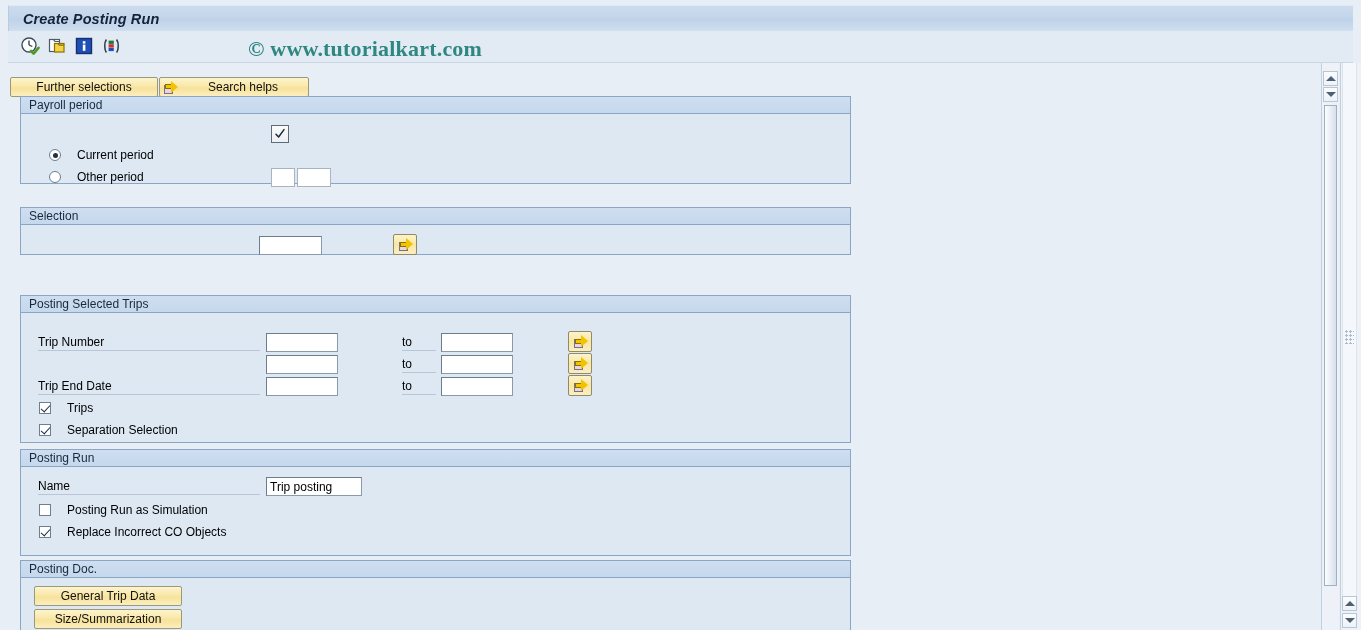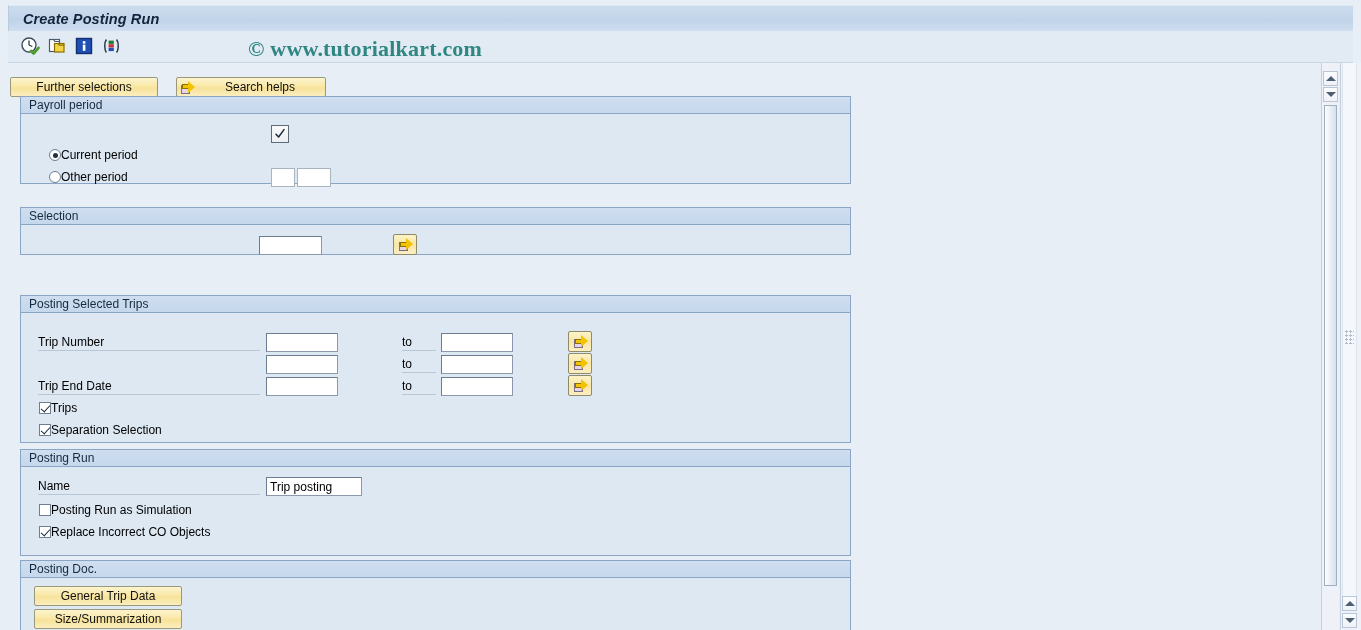--- a/index.html
+++ b/index.html
@@ -82,21 +82,21 @@
     font-family: "Liberation Sans", sans-serif;
     color: #111;
     cursor: pointer;
     display: inline-flex;
     align-items: center;
     justify-content: center;
     padding: 0 6px;
     white-space: nowrap;
   }
 
-  .topbuttons { position: absolute; left: 10px; top: 77px; display: flex; gap: 18px; }
+  .topbuttons { position: absolute; left: 10px; top: 77px; display: flex; gap: 1px; }
   .btn-further { width: 148px; height: 20px; }
   .btn-searchhelps { width: 150px; height: 20px; justify-content: flex-start; padding-left: 4px; position: relative; }
   .btn-searchhelps .lbl { position: absolute; left: 0; right: 0; text-align: center; padding-left: 18px; }
 
   
   .arrowicon {
     width: 13px; height: 13px;
     position: relative;
     display: inline-block;
     flex: 0 0 auto;
@@ -198,21 +198,21 @@
     box-sizing: border-box;
     cursor: pointer;
     display: flex; align-items: center; justify-content: center;
   }
 
   
   .radio-row, .check-row {
     position: absolute;
     display: flex;
     align-items: center;
-    gap: 0;
+    gap: 16px;
     font-size: 12px;
     cursor: pointer;
     white-space: nowrap;
   }
   .radio {
     width: 12px; height: 12px; border-radius: 50%;
     border: 1px solid #6f7f91; background: #fff;
     box-sizing: border-box; position: relative; flex: 0 0 auto;
   }
   .radio.on::after {

